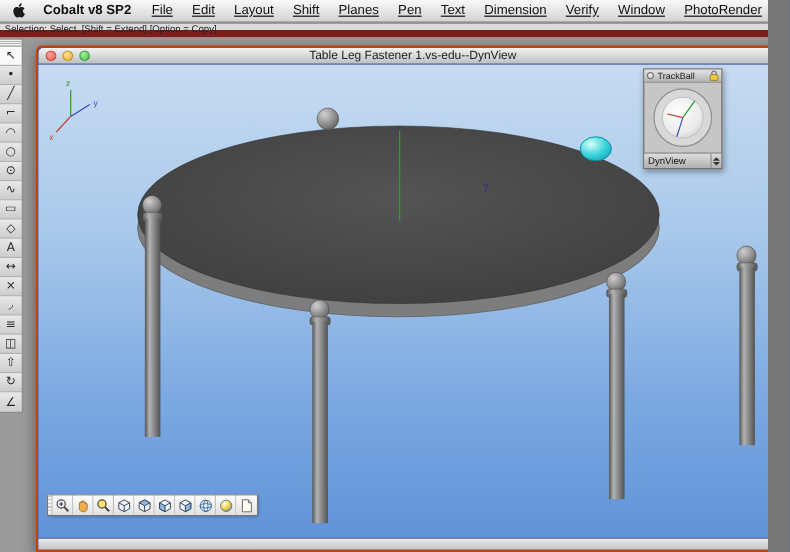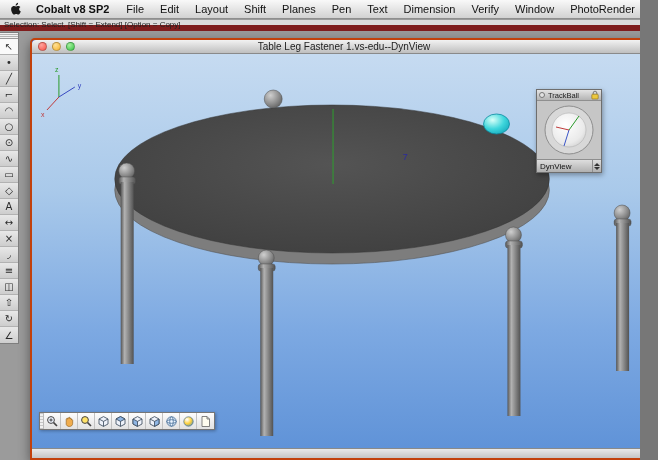--- a/index.html
+++ b/index.html
@@ -7,21 +7,21 @@
   #screen{position:relative;width:640px;height:460px;background:#9b9b9b;overflow:hidden;
           font-family:"Liberation Sans",sans-serif;}
 
   
   #menubar{position:absolute;left:0;top:0;right:0;height:19px;z-index:50;
            background:linear-gradient(#f9f9f9,#d2d2d2);border-bottom:1px solid #8e8e8e;
            display:flex;align-items:center;font-size:11px;color:#111;white-space:nowrap;}
   #menubar .apple{display:flex;align-items:center;margin:0 6px 0 10px;}
   #menubar .apple svg{width:11px;height:14px;fill:#1a1a1a;}
   #menubar .appname{font-weight:bold;padding:0 9px;}
-  #menubar .mitem{padding:0 8px;}
+  #menubar .mitem{padding:0 8px;text-decoration:underline;}
 
   
   #statusbar{position:absolute;left:0;top:20px;right:0;height:11px;z-index:49;
              background:#dcdcdc;border-bottom:6px solid #7f1d1d;
              font-size:8px;line-height:10px;color:#222;padding-left:4px;}
 
   
   #palette{position:absolute;left:0;top:32px;width:19px;z-index:40;
            background:#cfcfcf;border:1px solid #7e7e7e;border-left:none;}
   .pal-head{height:6px;border-bottom:1px solid #9a9a9a;
@@ -44,21 +44,21 @@
   .tl.yellow{background:radial-gradient(circle at 35% 30%,#ffe095,#f5b32e);}
   .tl.green{background:radial-gradient(circle at 35% 30%,#a8efa0,#34c443);}
   .wtitle{position:absolute;left:0;right:0;text-align:center;font-size:10px;color:#222;}
 
   #viewport{flex:1;position:relative;overflow:hidden;
             background:linear-gradient(180deg,#c6dbf1 0%,#a9c9ea 35%,#7da9e2 70%,#6093d8 100%);}
   #scene{position:absolute;left:0;top:0;width:100%;height:100%;display:block;}
 
   
   #trackball{position:absolute;left:504px;top:3px;width:66px;z-index:10;
-             background:#c6c6c6;border:1px solid #6e6e6e;box-shadow:1px 2px 5px rgba(0,0,0,.35);margin-top:32px;}
+             background:#c6c6c6;border:1px solid #6e6e6e;box-shadow:1px 2px 5px rgba(0,0,0,.35);}
   .tb-title{height:11px;display:flex;align-items:center;gap:2px;padding:0 2px;
             background:linear-gradient(#e4e4e4,#b4b4b4);border-bottom:1px solid #8f8f8f;}
   .tb-circle{width:6px;height:6px;border:1px solid #777;border-radius:50%;background:#e2e2e2;flex:0 0 auto;}
   .tb-text{flex:1;font-size:7.5px;color:#222;line-height:9px;padding-left:1px;}
   .tb-body{height:58px;display:flex;align-items:center;justify-content:center;}
   .tb-dropdown{height:13px;position:relative;display:flex;align-items:center;
                background:linear-gradient(#dedede,#b0b0b0);border-top:1px solid #8e8e8e;
                font-size:8px;color:#111;padding-left:3px;text-align:center;}
   .dd-arrows{position:absolute;right:0;top:0;bottom:0;width:9px;border-left:1px solid #8e8e8e;
              display:flex;flex-direction:column;align-items:center;justify-content:center;gap:1px;}

